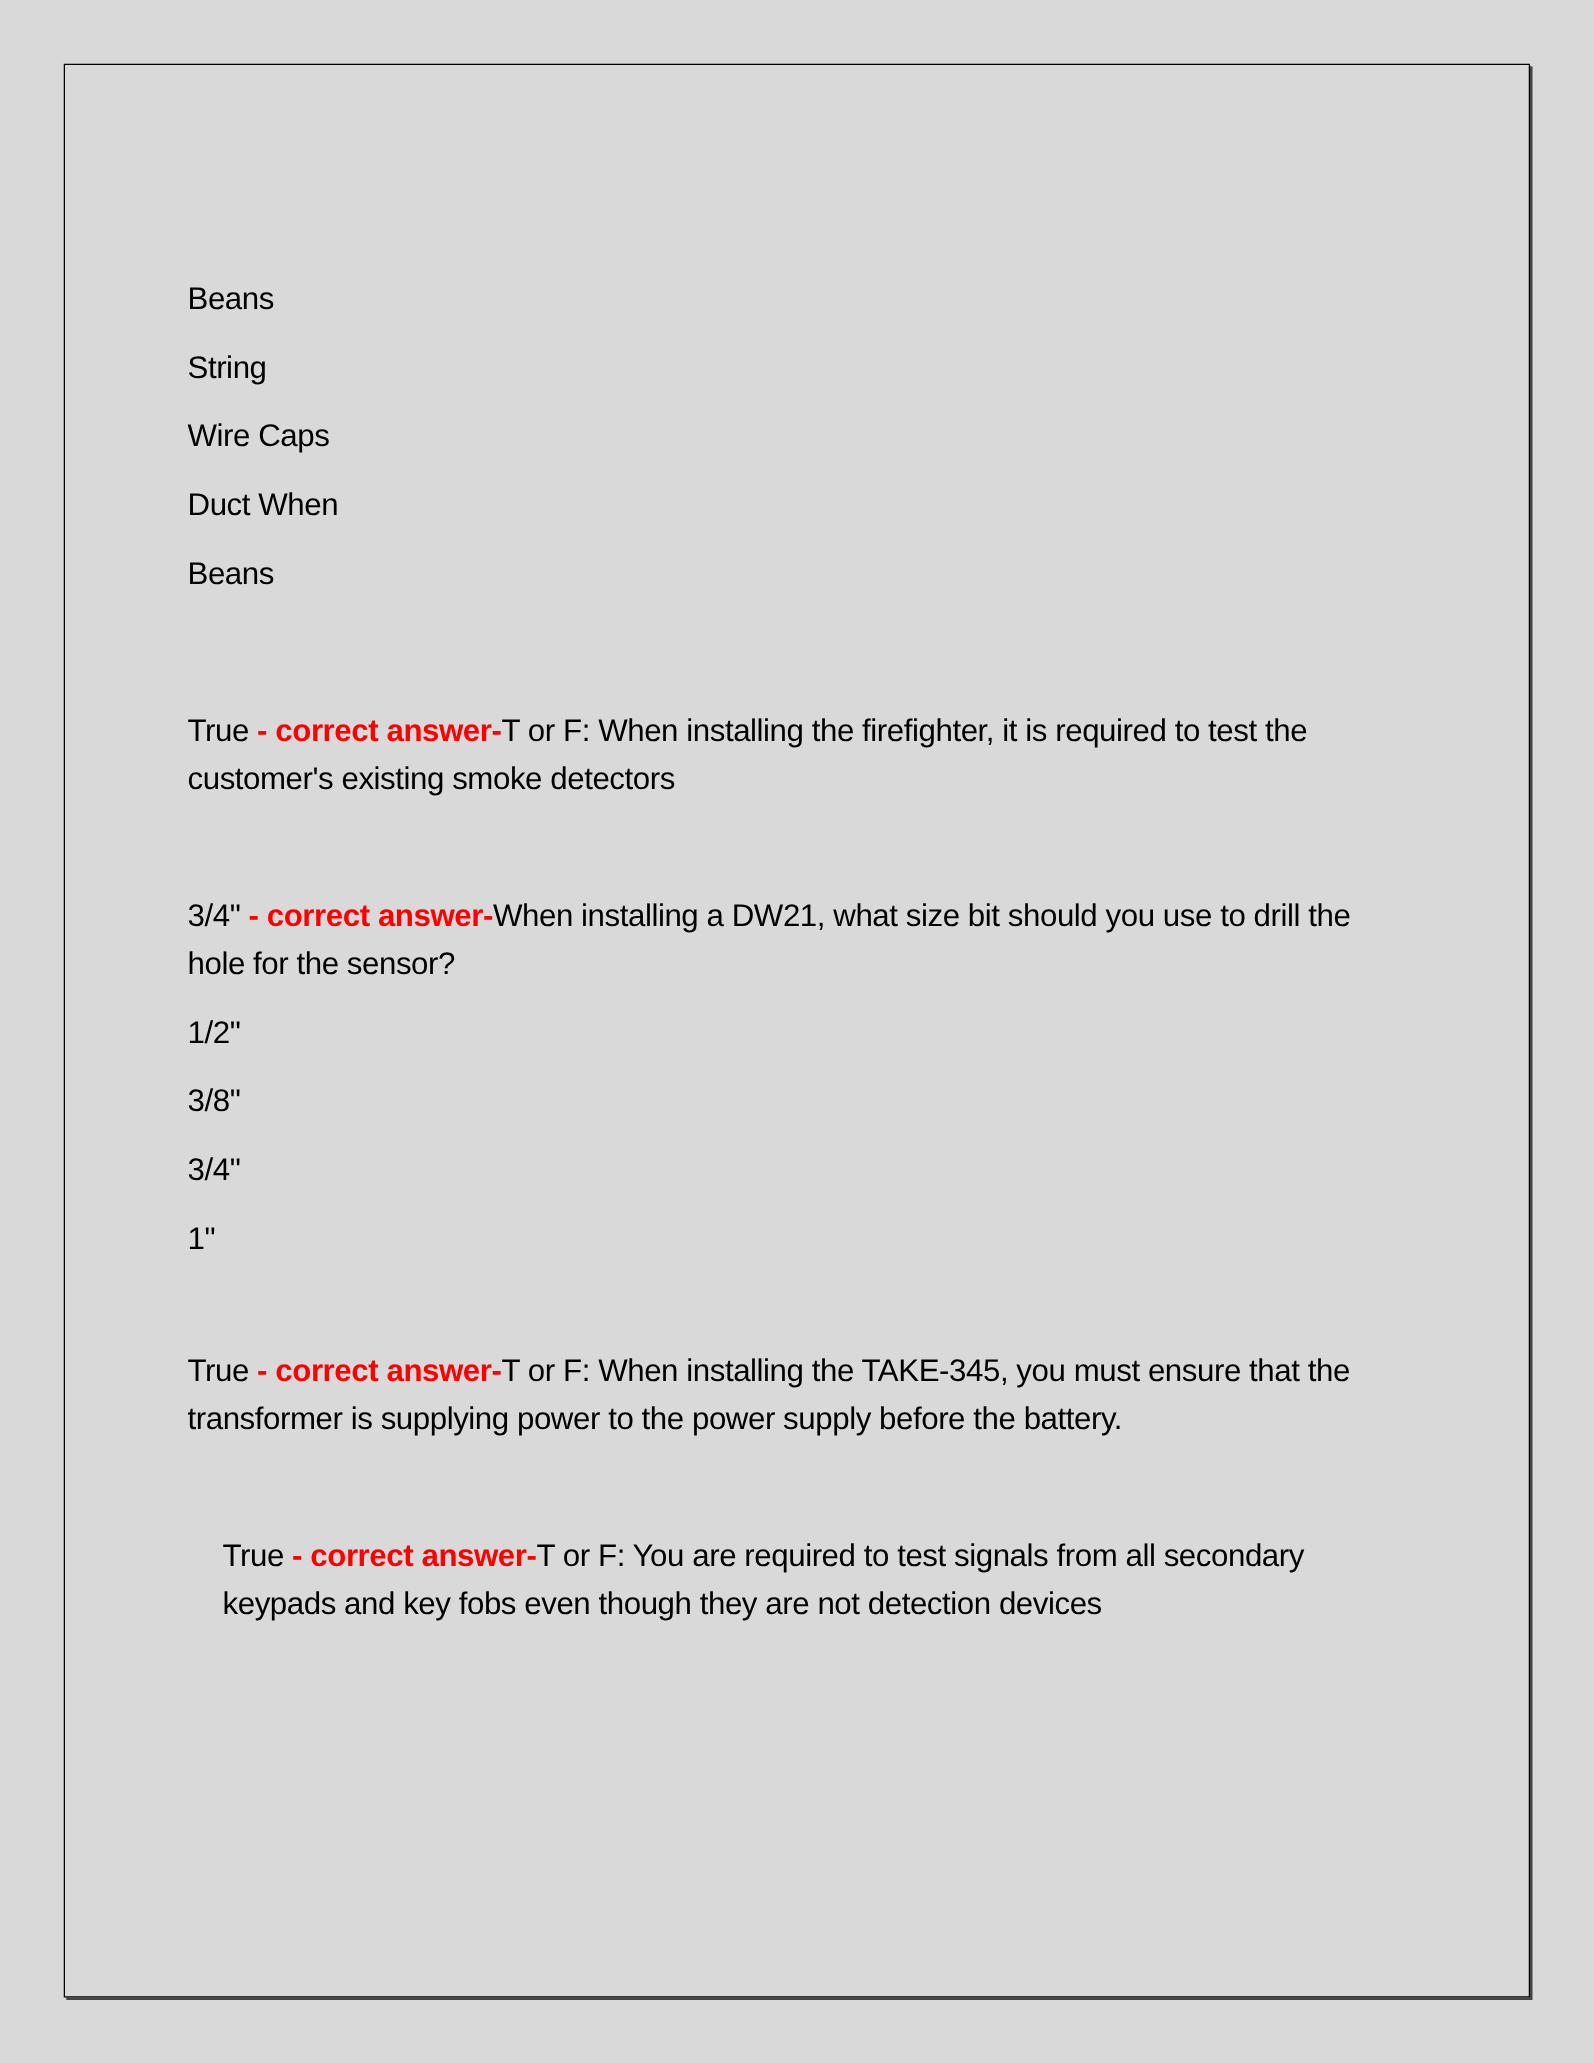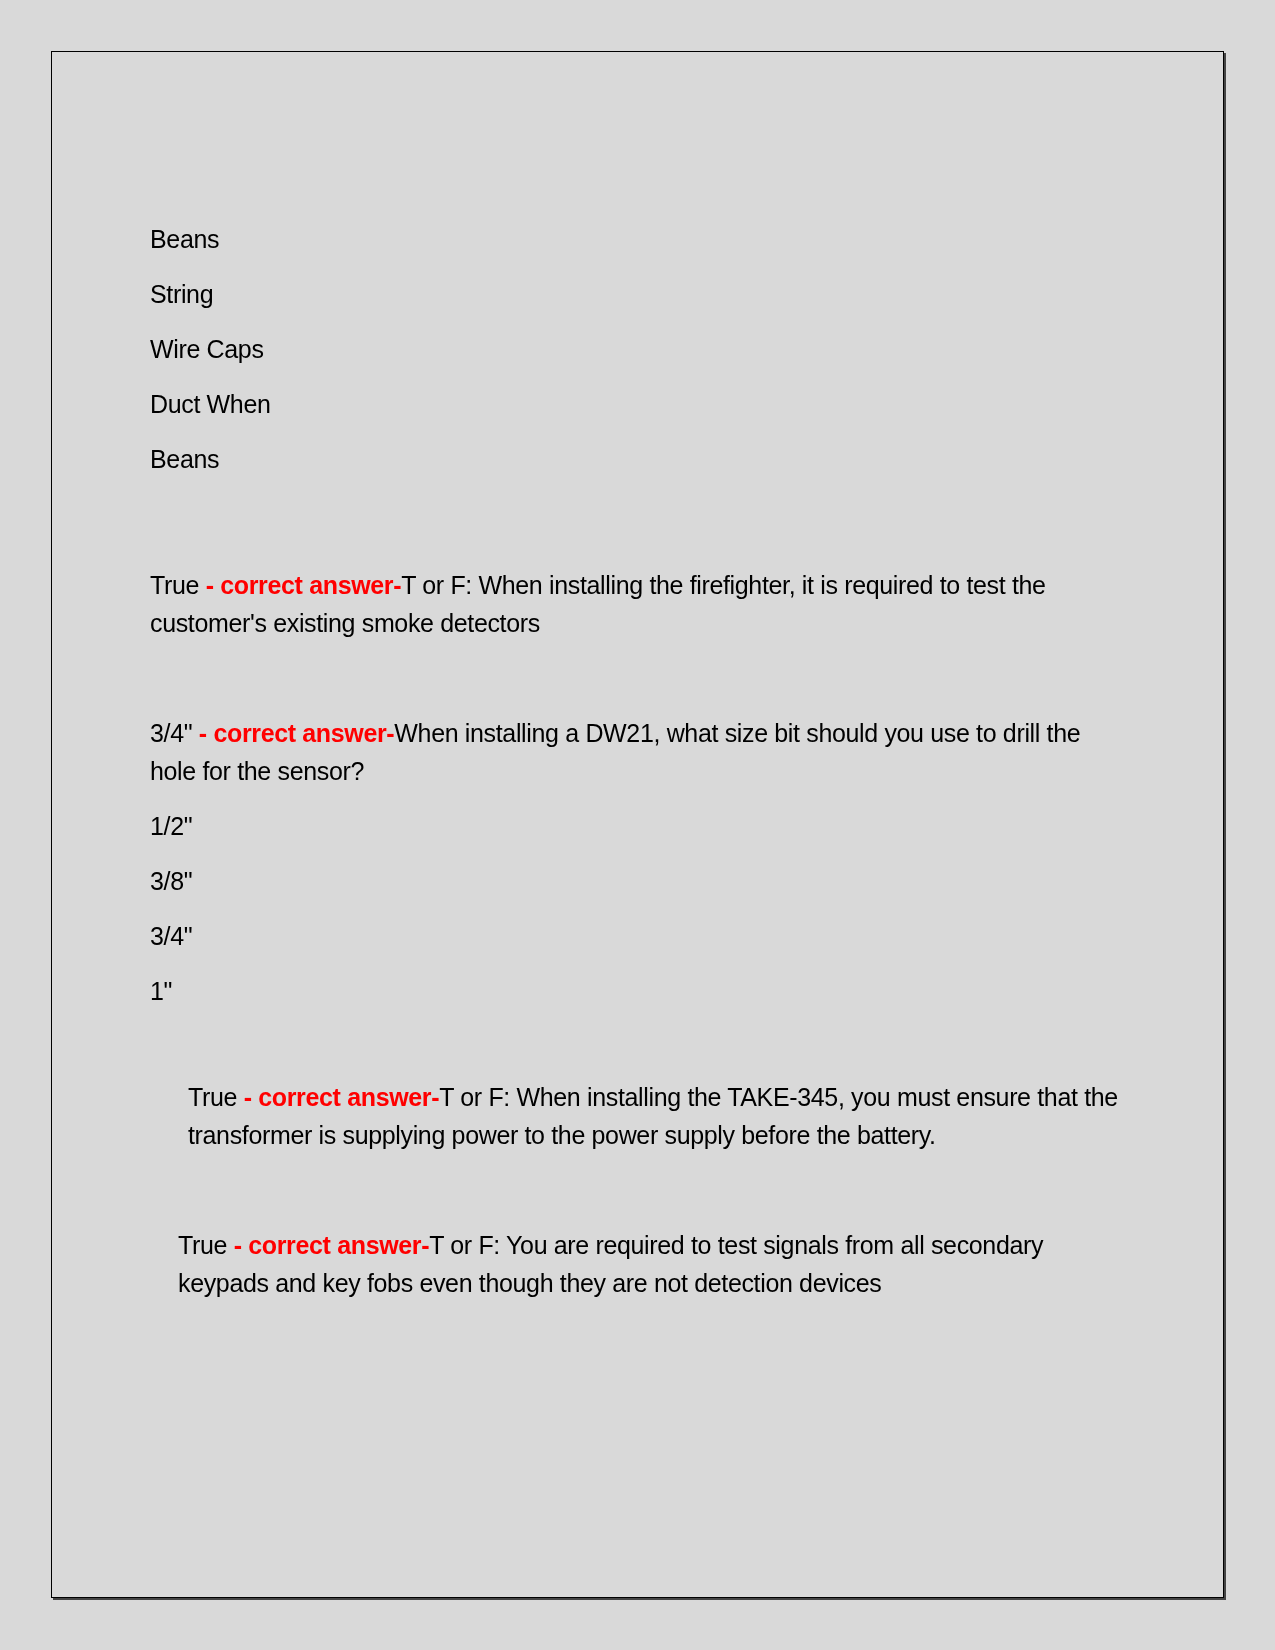--- a/index.html
+++ b/index.html
@@ -72,21 +72,21 @@
   <div class="qa" style="margin-top:72px;">
     <p class="para">
       <span>3/4"</span><span class="red"> - correct answer-</span><span>When installing a DW21, what size bit should you use to drill the hole for the sensor?</span>
     </p>
     <p class="opt">1/2"</p>
     <p class="opt">3/8"</p>
     <p class="opt">3/4"</p>
     <p class="opt">1"</p>
   </div>
 
-  <div class="qa" style="margin-top:68px;margin-left:38px;">
+  <div class="qa" style="margin-top:68px;">
     <p class="para">
       <span>True</span><span class="red"> - correct answer-</span><span>T or F: When installing the TAKE-345, you must ensure that the transformer is supplying power to the power supply before the battery.</span>
     </p>
   </div>
 
   <div class="qa" style="margin-top:72px;margin-left:28px;">
     <p class="para">
       <span>True</span><span class="red"> - correct answer-</span><span>T or F: You are required to test signals from all secondary keypads and key fobs even though they are not detection devices</span>
     </p>
   </div>

